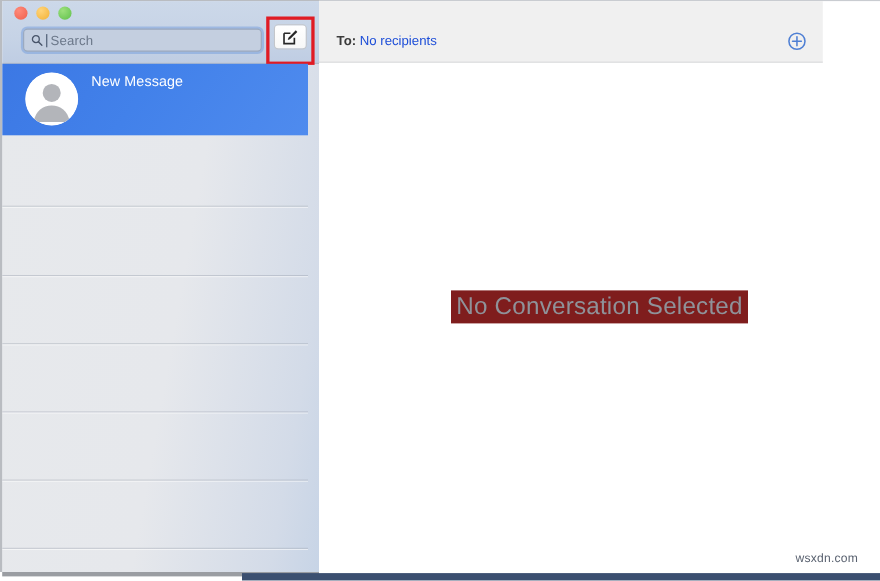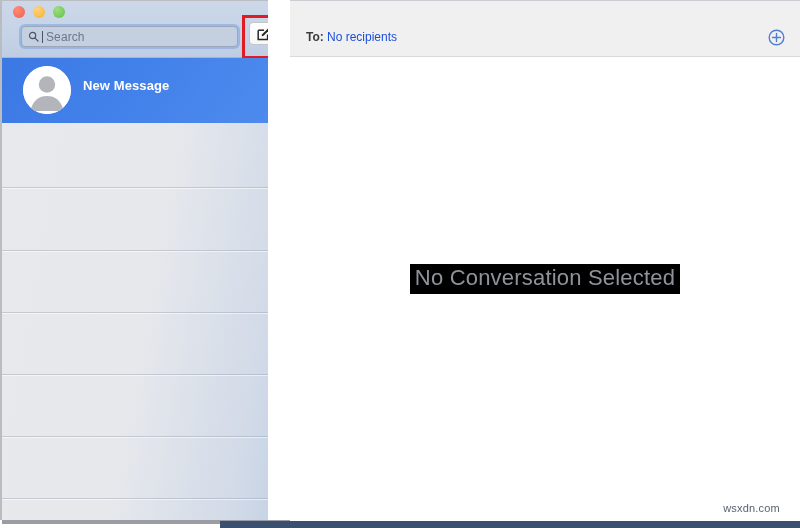--- a/index.html
+++ b/index.html
@@ -21,21 +21,21 @@
     height: 528px;
     background: #ffffff;
     overflow: hidden;
   }
 
   
   #sidebar {
     position: absolute;
     left: 0;
     top: 0;
-    width: 268px;
+    width: 290px;
     height: 520px;
     background: linear-gradient(100deg, #e7e9ec 0%, #e6e8ec 55%, #d3dbe8 88%, #c7d4e6 100%);
     border-left: 2px solid #b9bcc1;
     border-top: 1px solid #b9bcc1;
     box-sizing: border-box;
     overflow: hidden;
   }
 
   #sidebar-toolbar {
     position: absolute;
@@ -144,23 +144,23 @@
     height: 48px;
     border-radius: 50%;
     background: #ffffff;
     margin: 8px 0 0 21px;
     flex: 0 0 auto;
     overflow: hidden;
     position: relative;
   }
   #avatar svg { display: block; }
   #conversation-title {
-    margin: 20px 0 0 12px;
+    margin: 8px 0 0 12px;
     font-size: 13px;
-    font-weight: bold;
+    font-weight: normal;
     color: #ffffff;
     letter-spacing: 0.1px;
   }
 
   .sidebar-empty-row {
     position: absolute;
     left: 0;
     width: 278px;
     height: 1px;
     background: rgba(150,158,172,0.42);
@@ -181,21 +181,21 @@
     width: 510px;
     height: 520px;
     background: #ffffff;
     box-sizing: border-box;
     border-top: 1px solid #c9ccd1;
   }
   #recipients-bar {
     position: absolute;
     left: 0;
     top: 0;
-    width: 510px;
+    width: 458px;
     height: 56px;
     background: #f0f0f0;
     border-bottom: 1px solid #d9dadc;
     box-sizing: border-box;
     text-align: right;
   }
   #to-label {
     position: absolute;
     left: 16px;
     top: 29px;
@@ -225,21 +225,21 @@
     top: 57px;
     width: 510px;
     height: 463px;
     display: flex;
     align-items: center;
     justify-content: center;
   }
   #empty-state-text {
     font-size: 22px;
     color: #8f9299;
-    background: #000000;
+    background: #7f1d1d;
     padding: 1px 5px 3px 5px;
     letter-spacing: 0.2px;
     position: relative;
     top: -11px;
   }
 
   
   #window-shadow-bottom {
     position: absolute;
     left: 2px;

